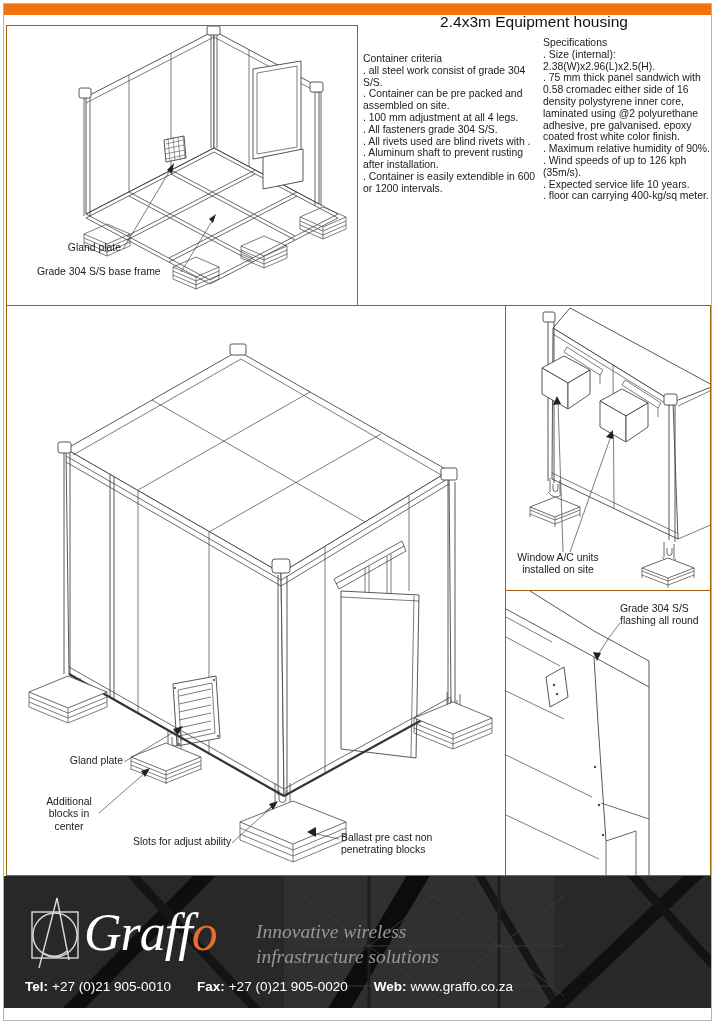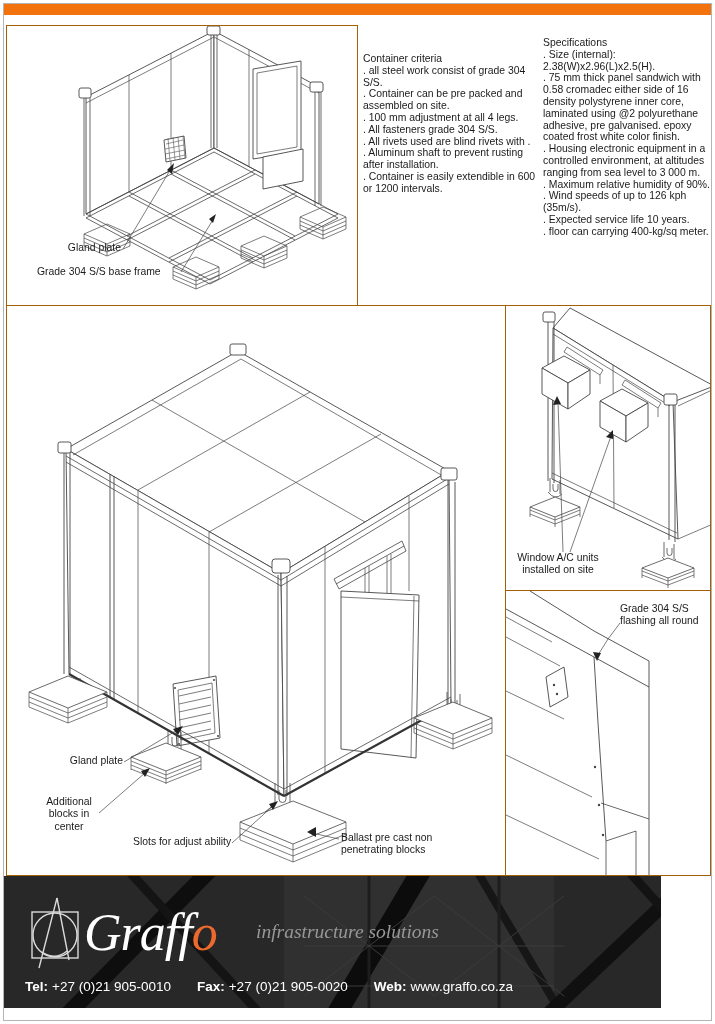--- a/index.html
+++ b/index.html
@@ -13,37 +13,38 @@
   #panelRTop{left:505px;top:305px;width:206px;height:286px;}
   #panelRBot{left:505px;top:590px;width:206px;height:286px;}
   .divider-h{position:absolute;left:357px;top:305px;width:354px;height:1px;background:#8e8e8e;}
   .page-title{position:absolute;left:357px;top:13px;width:354px;text-align:center;
               font-size:15.5px;color:#111;}
   .col{position:absolute;font-size:10.4px;line-height:11.8px;color:#1a1a1a;}
   #col1{left:363px;top:37px;width:176px;margin-top:16px;}
   #col2{left:543px;top:37px;width:167px;}
   .panel svg{position:absolute;left:0;top:0;}
   .dlabel{position:absolute;font-size:10.4px;line-height:12.4px;color:#1a1a1a;}
-  .footer{position:absolute;left:4px;top:876px;width:657px;height:132px;background:#404040;overflow:hidden;}
+  .footer{position:absolute;left:4px;top:876px;width:707px;height:132px;background:#404040;overflow:hidden;}
   .brand{position:absolute;left:80px;top:30px;font-family:"Liberation Serif",serif;font-style:italic;
          font-size:52px;line-height:1.05;color:#ffffff;letter-spacing:-1px;}
   .tagline{position:absolute;left:252px;top:44px;font-family:"Liberation Serif",serif;font-style:italic;
            font-size:19.5px;line-height:1.28;color:#979797;}
   .contacts{position:absolute;left:21px;top:103px;display:flex;gap:26px;font-size:13.5px;color:#fff;justify-content:center;}
   .contacts b{font-weight:bold;margin-right:4px;}
   .logo-icon{position:absolute;left:22px;top:20px;}
   .nowrap{white-space:nowrap;}
 </style>
 </head>
 <body>
 
 <div class="page">
   <div class="orange-bar" style="background-color: rgb(242, 114, 13);"></div>
   <div class="page-border"></div>
 
+  <div class="page-title">2.4x3m Equipment housing</div>
 
   <div class="panel" id="panelA">
     <svg width="350" height="279" viewBox="0 0 350 279">
       <g fill="none" stroke="#454545" stroke-width="0.9" stroke-linejoin="round">
 
         <path d="M79,188 L207,122 L207,5 L79,71 Z" fill="#fff"></path>
         <path d="M207,122 L312,178 L312,61 L207,5 Z" fill="#fff"></path>
         <path d="M122,166 L122,49 M164,144 L164,27 M242,141 L242,24 M277,159 L277,42" stroke-width="0.7"></path>
         <path d="M79,77 L207,11 M207,11 L312,67" stroke-width="0.7"></path>
 
@@ -97,21 +98,20 @@
         <div>. All rivets used are blind rivets with .</div>
         <div>. Aluminum shaft to prevent rusting after installation.</div>
         <div>. Container is easily extendible in 600 or 1200 intervals.</div>
       </div>
   </div>
   <div class="col" id="col2">
     <div>Specifications</div>
     <div>
         <div>. Size (internal): 2.38(W)x2.96(L)x2.5(H).</div>
         <div>. 75 mm thick panel sandwich with 0.58 cromadec either side of 16 density polystyrene inner core, laminated using @2 polyurethane adhesive, pre galvanised. epoxy coated frost white color finish.</div>
-        <div>. Housing electronic equipment in a controlled environment, at altitudes ranging from sea level to 3 000 m.</div>
         <div>. Maximum relative humidity of 90%.</div>
         <div>. Wind speeds of up to 126 kph (35m/s).</div>
         <div>. Expected service life 10 years.</div>
         <div>. floor can carrying 400-kg/sq meter.</div>
       </div>
   </div>
 
   <div class="divider-h"></div>
 
   <div class="panel" id="panelMain">
@@ -262,20 +262,21 @@
     </svg>
     <svg class="logo-icon" width="60" height="80" viewBox="0 0 60 80">
       <g fill="none" stroke="#e9e9e9" stroke-width="1.4" opacity="0.92">
         <rect x="6" y="16" width="46" height="46"></rect>
         <circle cx="29" cy="39" r="22"></circle>
         <path d="M31,2 L13,72 M31,2 L43,64 M16,56 Q29,65 41,55"></path>
       </g>
     </svg>
     <div class="brand"><span>Graff</span><span style="color: rgb(237, 106, 46);">o</span></div>
     <div class="tagline">
+      <div>Innovative wireless</div>
       <div>infrastructure solutions</div>
     </div>
     <div class="contacts">
       <span><b>Tel:</b><span>+27 (0)21 905-0010</span></span>
       <span><b>Fax:</b><span>+27 (0)21 905-0020</span></span>
       <span><b>Web:</b><span>www.graffo.co.za</span></span>
     </div>
   </div>
 </div>
 

